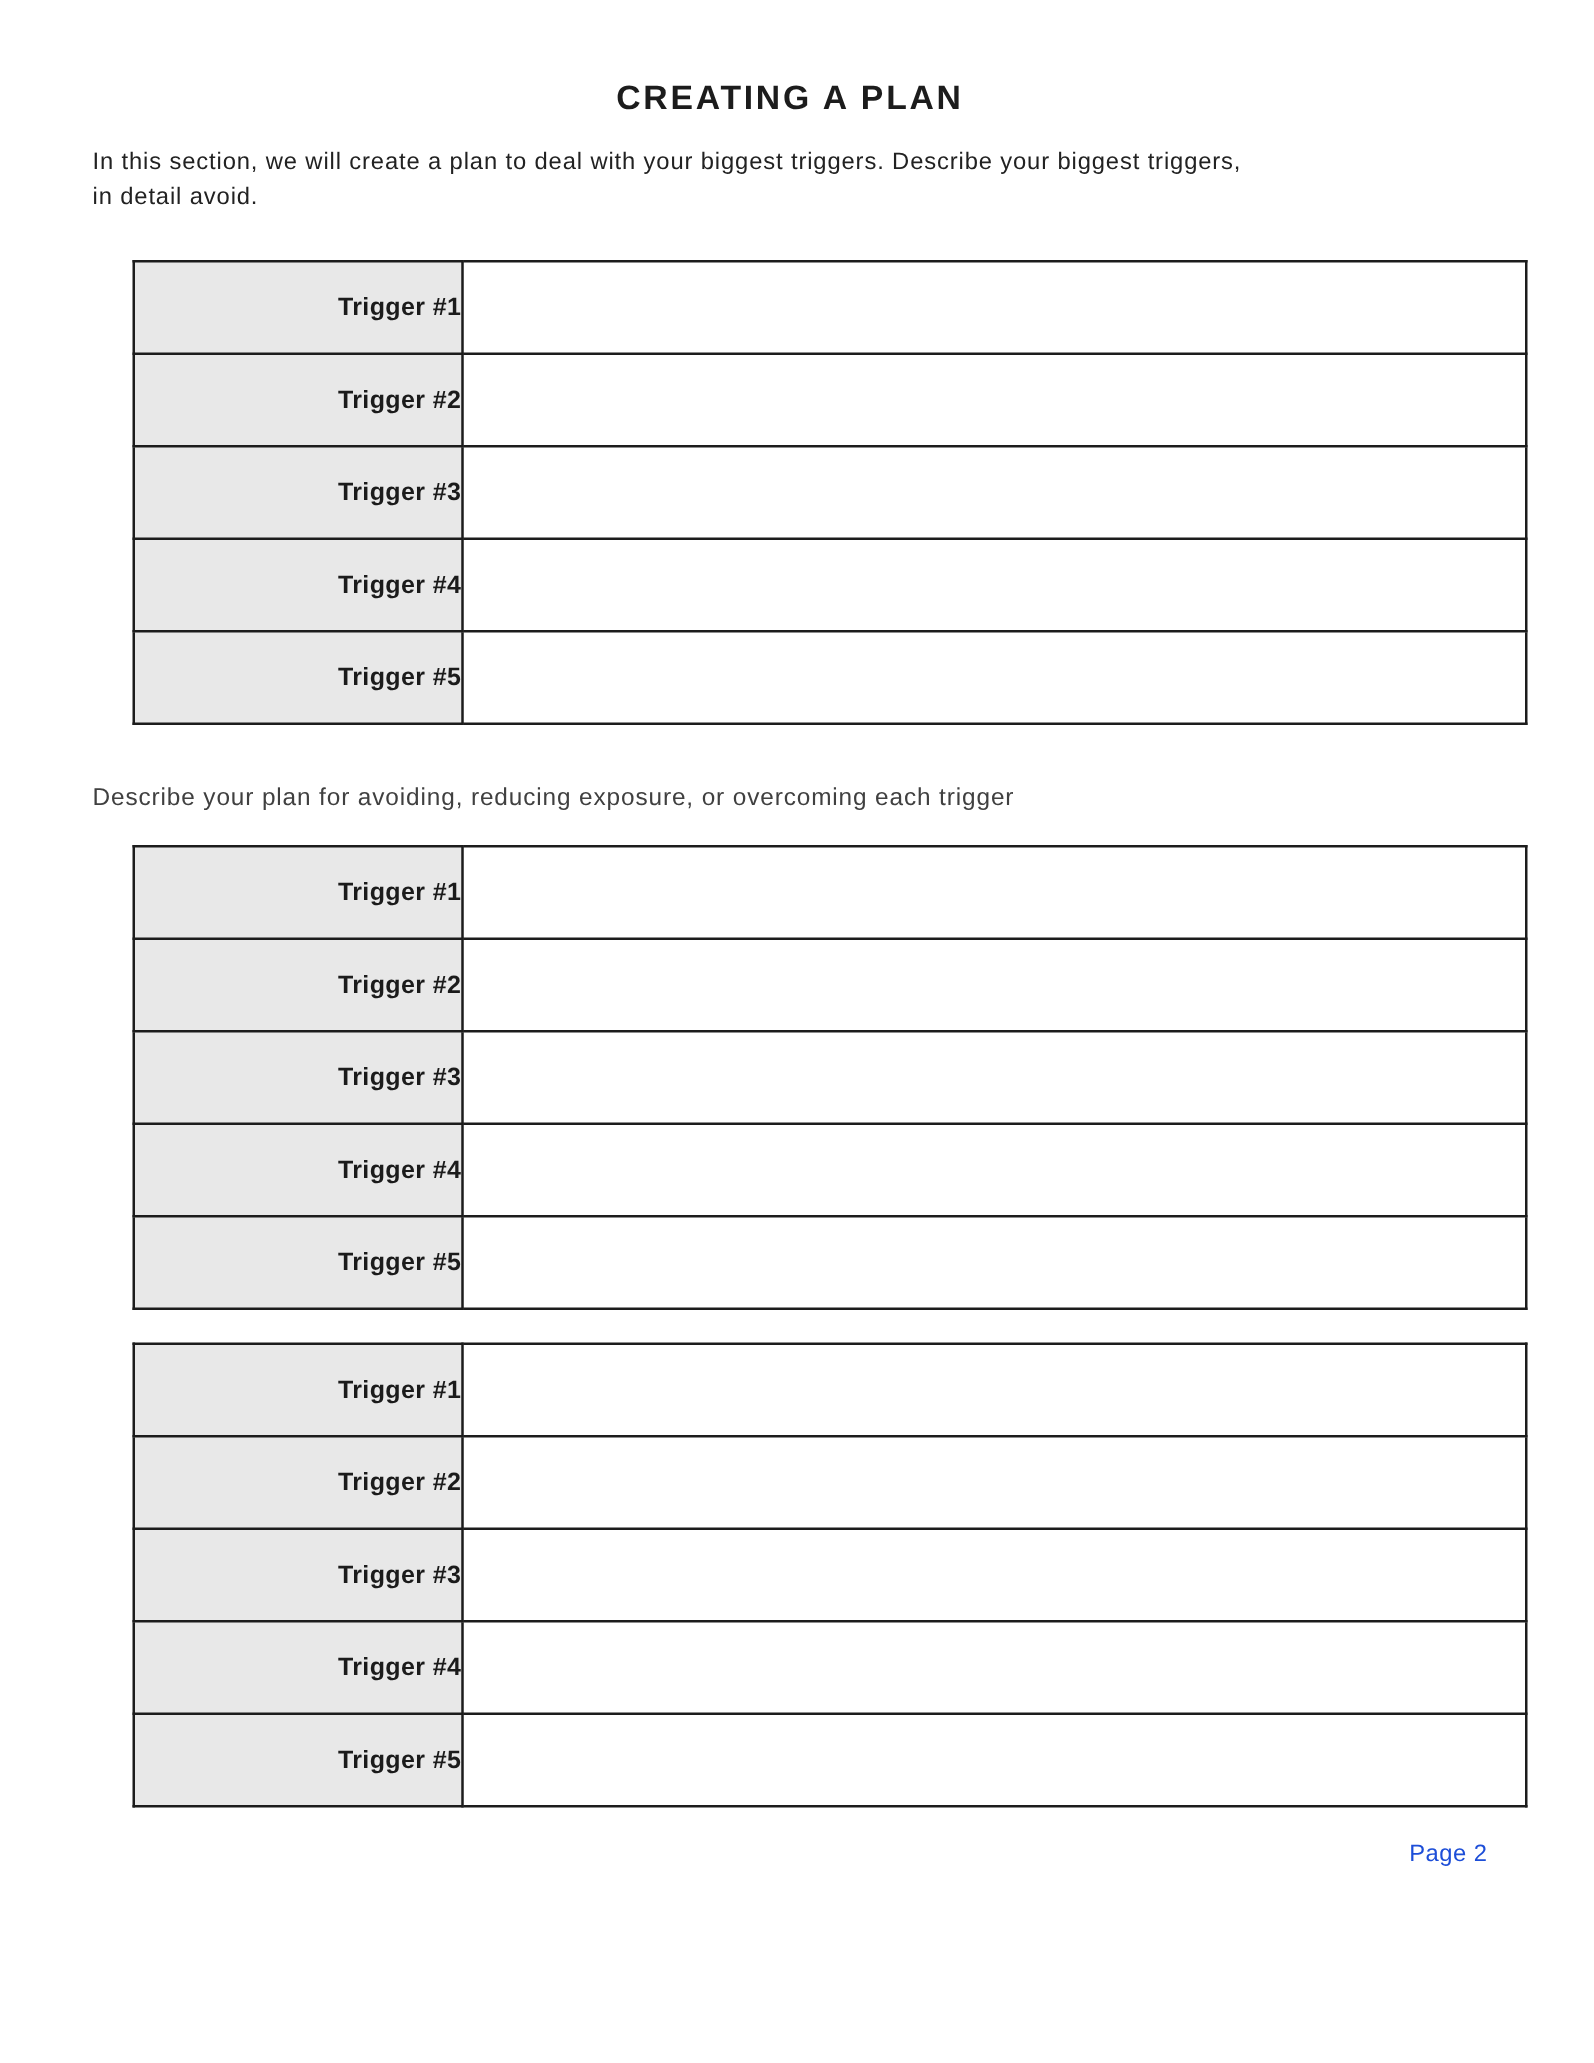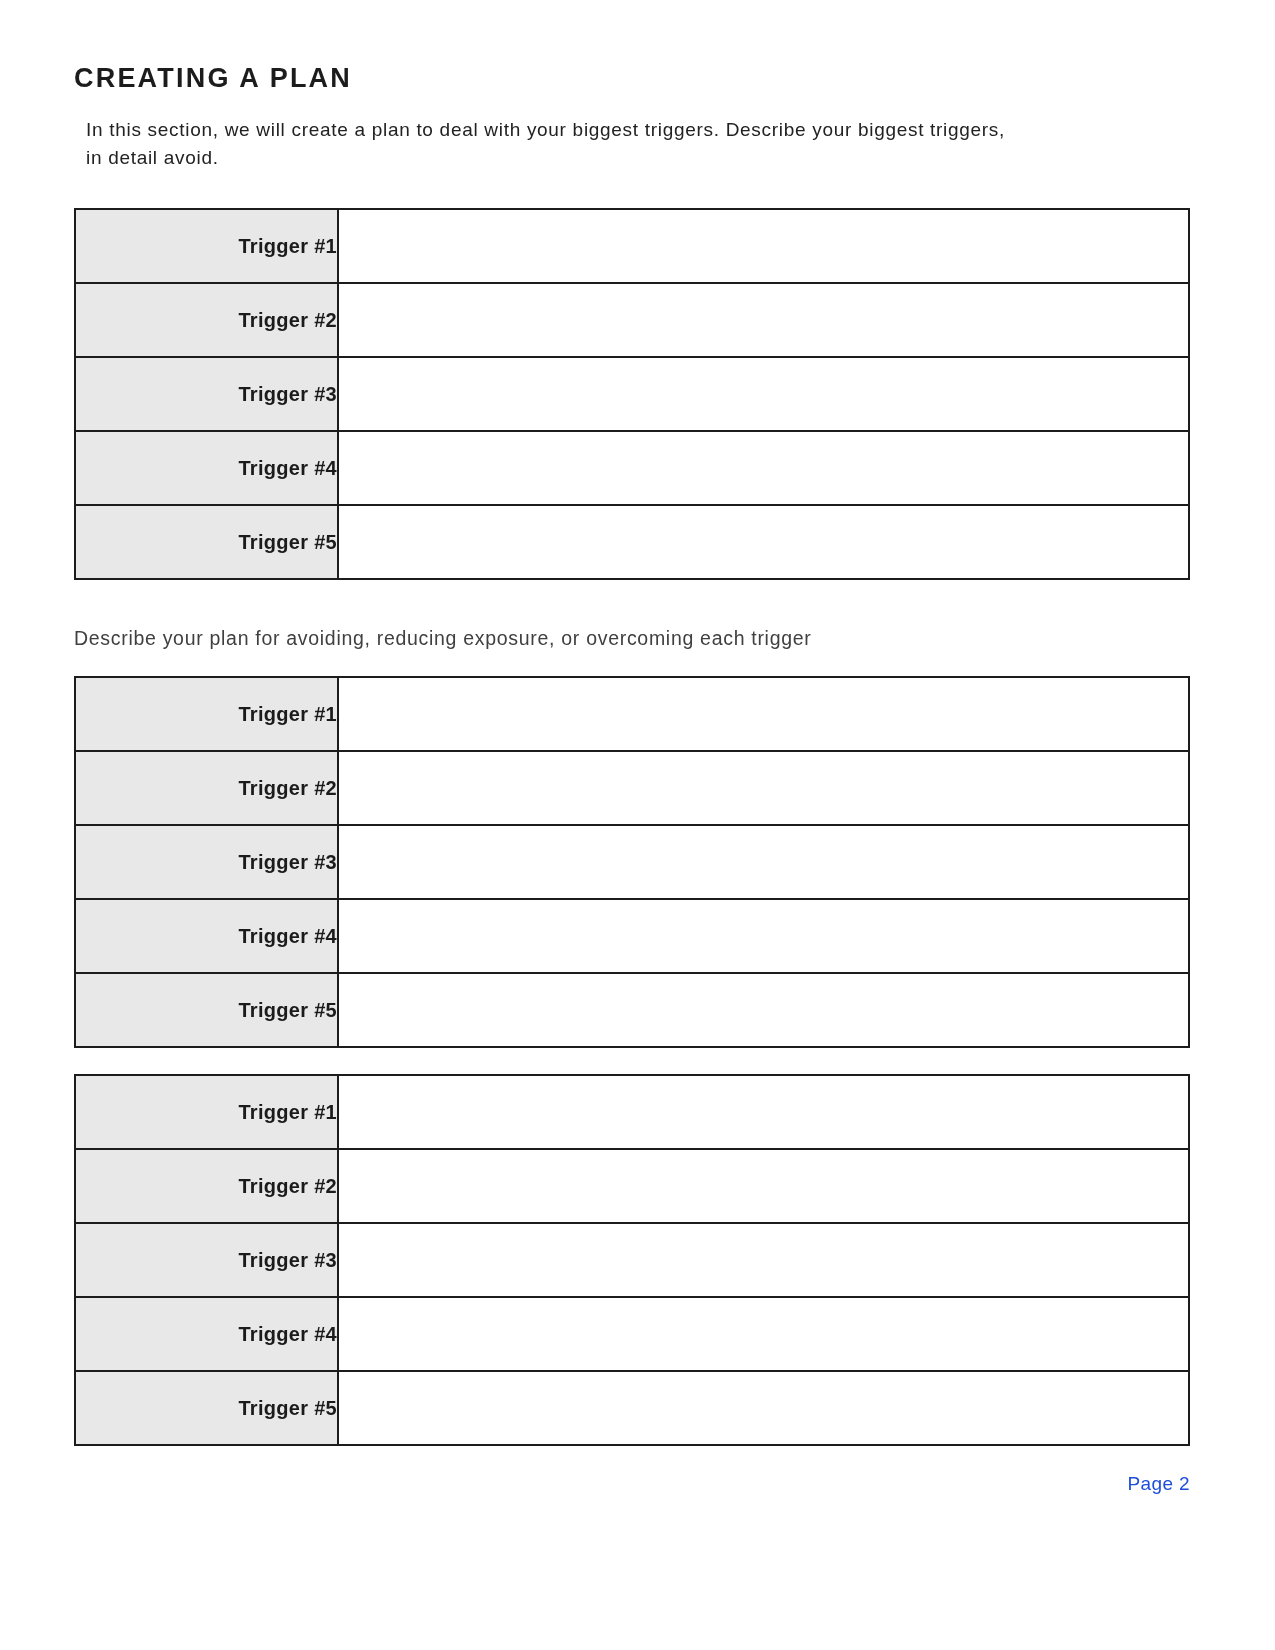--- a/index.html
+++ b/index.html
@@ -21,40 +21,42 @@
     padding: 62px 85px 0 74px;
     position: relative;
   }
   .doc-title {
     margin: 0;
     font-size: 27px;
     line-height: 32px;
     font-weight: bold;
     letter-spacing: 2.2px;
     color: #1c1c1c;
+    text-align: center;
   }
   .intro {
-    margin: 22px 0 0 12px;
+    margin: 22px 0 0 0;
     font-size: 19px;
     line-height: 28px;
     letter-spacing: 0.7px;
     color: #222222;
   }
   .prompt {
     margin: 46px 0 0 0;
     font-size: 19.5px;
     line-height: 24px;
     letter-spacing: 0.7px;
     color: #404040;
   }
   table.trigger-table {
     border-collapse: collapse;
     table-layout: fixed;
     width: 1116px;
     margin-top: 36px;
+    margin-left: 32px;
   }
   table.trigger-table.after-prompt {
     margin-top: 26px;
   }
   table.trigger-table td {
     border: 2px solid #1c1c1c;
     height: 74px;
     padding: 0;
     vertical-align: middle;
   }

